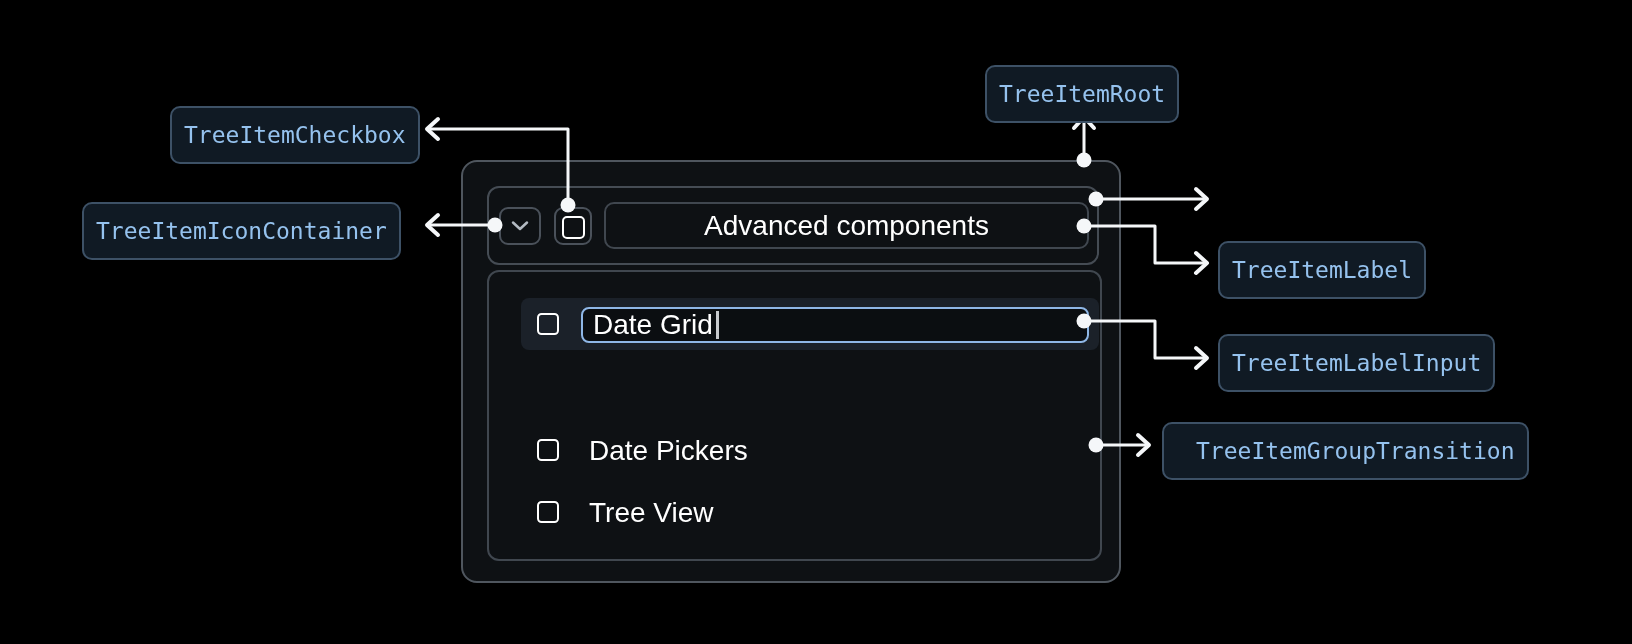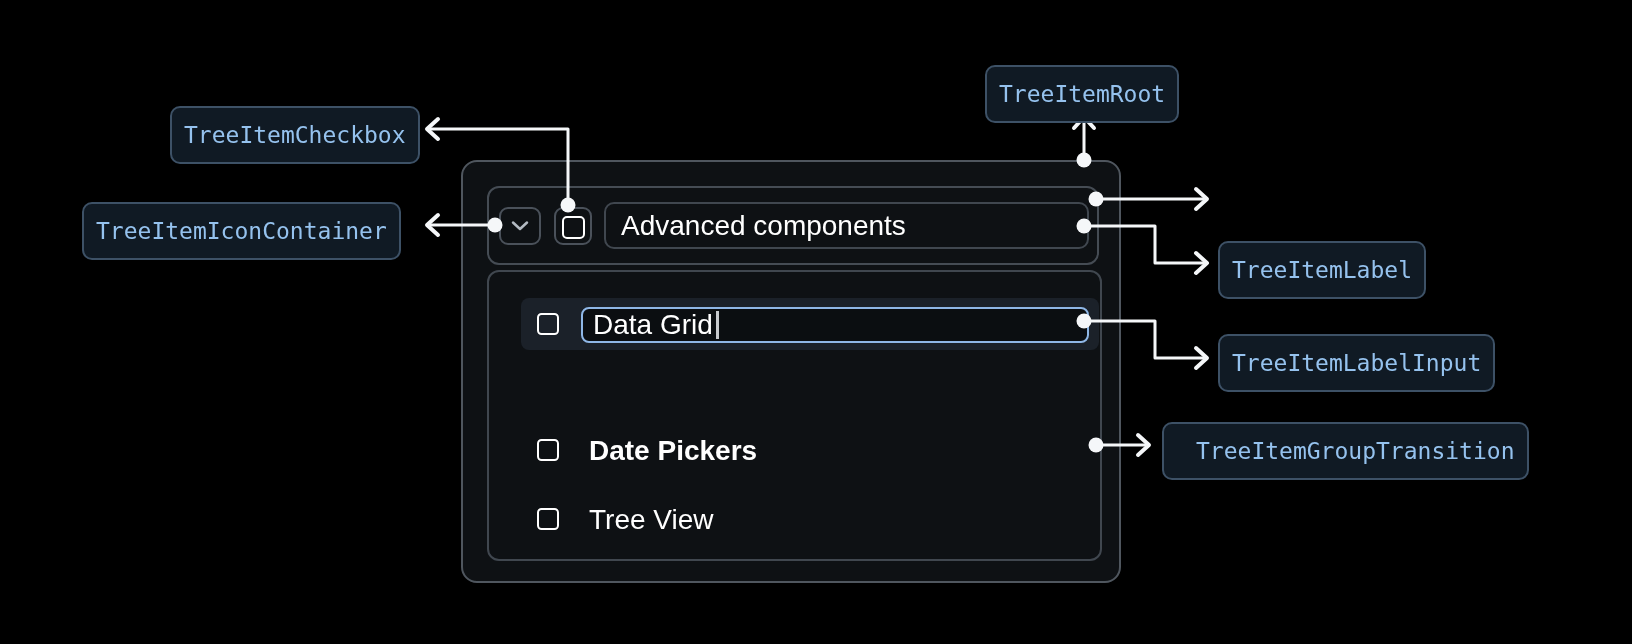--- a/index.html
+++ b/index.html
@@ -45,21 +45,21 @@
   .icon-btn.check{left:65px;width:38px;}
   .cb{
     border:2.5px solid var(--text);border-radius:5px;background:transparent;
   }
   .cb.big{width:23px;height:23px;margin-top:2px;}
   .cb.small{position:absolute;left:48px;width:22px;height:22px;border-radius:4.5px;}
   .label-box{
     position:absolute;left:115px;top:14px;width:485px;height:47px;
     border:2px solid var(--muted-border);border-radius:10px;
     display:flex;align-items:center;padding:0 15px;
-    color:var(--text);font-size:28px;
+    color:var(--text);font-size:28px;justify-content:center;
   }
   .group-box{
     position:absolute;left:24px;top:108px;width:615px;height:291px;
     border:2px solid var(--muted-border);border-radius:12px;
   }
   .row-editing{
     position:absolute;left:32px;top:26px;width:578px;height:52px;
     background:var(--row-highlight);border-radius:8px;
   }
   .row-editing .cb.small{left:16px;top:15px;}
@@ -72,22 +72,22 @@
   .caret{display:inline-block;width:3px;height:28px;background:var(--caret);margin-left:3px;}
   .tree-row{
     position:absolute;left:0;width:100%;height:44px;
   }
   .tree-row .cb.small{top:10px;}
   .tree-row .row-label{
     position:absolute;left:100px;top:0;height:44px;display:flex;align-items:center;
     color:var(--text);font-size:28px;
   }
   .tree-row.r1{top:95px;}
-  .tree-row.r2{top:157px;font-weight:bold;}
-  .tree-row.r3{top:219px;margin-top:7px;}
+  .tree-row.r2{top:157px;}
+  .tree-row.r3{top:219px;}
 
   
   svg.overlay{position:absolute;left:0;top:0;pointer-events:none;}
   svg.overlay .line{stroke:var(--connector);stroke-width:3;fill:none;stroke-linecap:round;stroke-linejoin:round;}
   svg.overlay .dot{fill:var(--connector);}
   svg.overlay .head{stroke:var(--connector);stroke-width:4;fill:none;stroke-linecap:round;stroke-linejoin:round;}
   .chev{stroke:var(--chevron);stroke-width:2.5;fill:none;stroke-linecap:round;stroke-linejoin:round;}
 </style>
 </head>
 <body>
@@ -108,21 +108,21 @@
       <div class="label-box">
         <span>Advanced components</span>
       </div>
     </div>
 
     <div class="group-box">
 
       <div class="row-editing">
         <div class="cb small"></div>
         <div class="edit-input">
-          <span>Data Grid</span>
+          <span>Date Grid</span>
           <span class="caret"></span>
         </div>
       </div>
 
       <div class="tree-row r2">
         <div class="cb small"></div>
         <div class="row-label">Date Pickers</div>
       </div>
       <div class="tree-row r3">
         <div class="cb small"></div>

